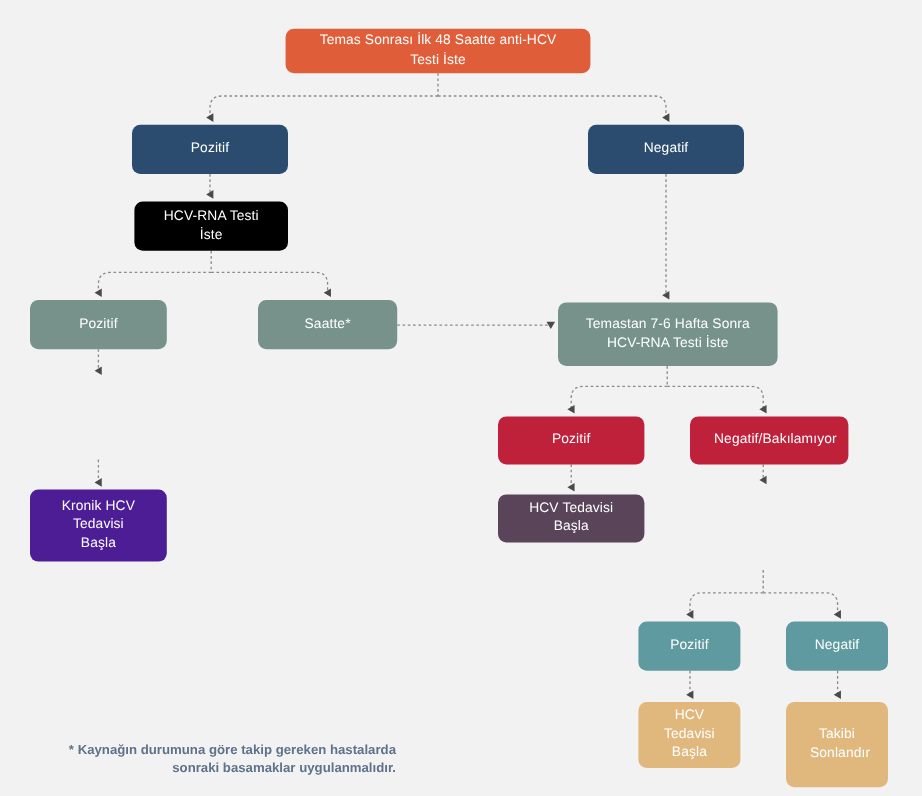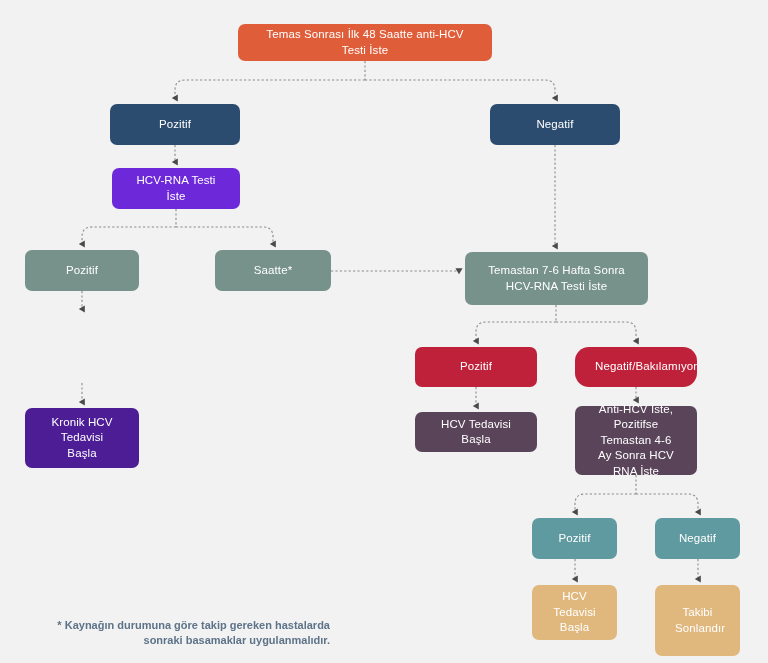--- a/index.html
+++ b/index.html
@@ -110,21 +110,21 @@
   </div>
 
   <div class="node" style="left:110px; top:104px; width:130px; height:41px; background:#2b4c6f;">
     <span>Pozitif</span>
   </div>
 
   <div class="node" style="left:490px; top:104px; width:130px; height:41px; background:#2b4c6f;">
     <span>Negatif</span>
   </div>
 
-  <div class="node" style="left:112px; top:168px; width:128px; height:41px; background:#6d28d9;">
+  <div class="node" style="left:112px; top:168px; width:128px; height:41px; background:#000000;">
     <span>HCV-RNA Testi İste</span>
   </div>
 
   <div class="node" style="left:25px; top:250px; width:114px; height:41px; background:#77928a;">
     <span>Pozitif</span>
   </div>
 
   <div class="node" style="left:215px; top:250px; width:116px; height:41px; background:#77928a;">
     <span>Saatte*</span>
   </div>
@@ -135,31 +135,28 @@
 
 
   <div class="node" style="left:25px; top:408px; width:114px; height:60px; background:#4c1d95;">
     <span>Kronik HCV Tedavisi Başla</span>
   </div>
 
   <div class="node" style="left:415px; top:347px; width:122px; height:40px; background:#be2139;">
     <span>Pozitif</span>
   </div>
 
-  <div class="node" style="left:575px; top:347px; width:122px; height:40px; background:#be2139;border-radius:14px;">
+  <div class="node" style="left:575px; top:347px; width:132px; height:40px; background:#be2139;">
     <span>Negatif/Bakılamıyor</span>
   </div>
 
   <div class="node" style="left:415px; top:412px; width:122px; height:40px; background:#5a4459;">
     <span>HCV Tedavisi Başla</span>
   </div>
 
-  <div class="node" style="left:575px; top:406px; width:122px; height:69px; background:#5a4459;">
-    <span>Anti-HCV İste, Pozitifse Temastan 4-6 Ay Sonra HCV RNA İste</span>
-  </div>
 
   <div class="node" style="left:532px; top:518px; width:85px; height:41px; background:#5e9aa0;">
     <span>Pozitif</span>
   </div>
 
   <div class="node" style="left:655px; top:518px; width:85px; height:41px; background:#5e9aa0;">
     <span>Negatif</span>
   </div>
 
   <div class="node" style="left:532px; top:585px; width:85px; height:55px; background:#e0b87e;">

